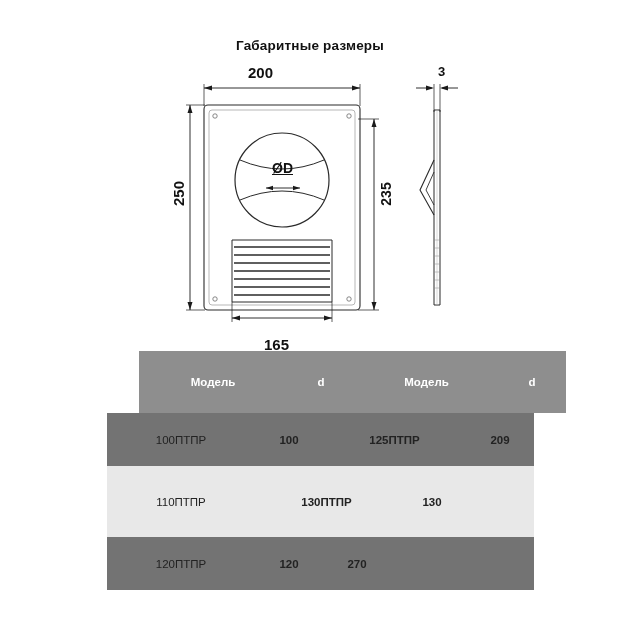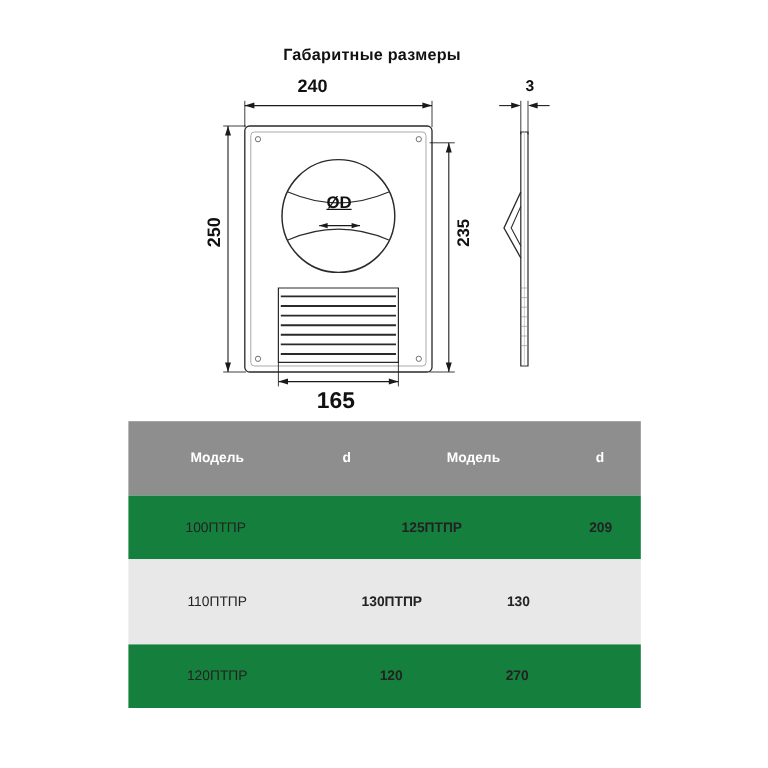--- a/index.html
+++ b/index.html
@@ -52,21 +52,21 @@
     color: #111;
     white-space: nowrap;
   }
   .dim.vert {
     transform-origin: 50% 50%;
   }
   .dim-180 { left: 248px; top: 64px; font-size: 15px; }
   .dim-3   { left: 438px; top: 64px; font-size: 13px; }
   .dim-250 { left: 166px; top: 185px; transform: rotate(-90deg); font-size: 15px;}
   .dim-235 { left: 374px; top: 186px; transform: rotate(-90deg); font-size: 14px;}
-  .dim-165 { left: 264px; top: 324px; font-size: 19px; }
+  .dim-165 { left: 264px; top: 336px; font-size: 15px; }
   .dim-od  { left: 272px; top: 160px; font-size: 14px; text-decoration: underline; }
 
   
   .table {
     position: absolute;
     left: 107px;
     top: 351px;
     width: 427px;
     border-collapse: collapse;
     font-size: 11.5px;
@@ -74,26 +74,26 @@
   .trow {
     display: flex;
     width: 427px;
     align-items: center;
   }
   .trow.header {
     height: 62px;
     background: #8e8e8e;
     color: #ffffff;
     font-weight: bold;
+    margin-left: 32px;
   }
   .trow.light {
     height: 53px;
-    background: #15803d;
+    background: #737373;
     color: #222;
-    gap: 37px;
   }
   .trow.shade {
     height: 71px;
     background: #e8e8e8;
     color: #222;
   }
   .cell {
     display: flex;
     align-items: center;
     justify-content: center;
@@ -186,39 +186,40 @@
 
         <line x1="416" y1="88" x2="432" y2="88" stroke="#1a1a1a" stroke-width="0.9"></line>
         <line x1="442" y1="88" x2="458" y2="88" stroke="#1a1a1a" stroke-width="0.9"></line>
         <path d="M 434 88 L 426 85.5 L 426 90.5 Z" fill="#1a1a1a" stroke="none"></path>
         <path d="M 440 88 L 448 85.5 L 448 90.5 Z" fill="#1a1a1a" stroke="none"></path>
         <line x1="434" y1="84" x2="434" y2="112" stroke="#1a1a1a" stroke-width="0.7"></line>
         <line x1="440" y1="84" x2="440" y2="112" stroke="#1a1a1a" stroke-width="0.7"></line>
       </g>
     </svg>
 
-    <div class="dim dim-180">240</div>
+    <div class="dim dim-180">200</div>
     <div class="dim dim-3">3</div>
     <div class="dim vert dim-250">250</div>
     <div class="dim vert dim-235">235</div>
     <div class="dim dim-165">165</div>
     <div class="dim dim-od">ØD</div>
   </div>
 
   <div class="table">
 
     <div class="trow header">
       <div class="cell c1">Модель</div>
       <div class="cell c2">d</div>
       <div class="cell c3">Модель</div>
       <div class="cell c4">d</div>
     </div>
 
     <div class="trow light">
       <div class="cell c1 regular">100ПТПР</div>
+      <div class="cell c2 bold">100</div>
       <div class="cell c3 bold">125ПТПР</div>
       <div class="cell c4 bold">209</div>
     </div>
 
     <div class="trow shade">
       <div class="cell c1 regular">110ПТПР</div>
       <div class="cell c3 bold">130ПТПР</div>
       <div class="cell c4 bold">130</div>
     </div>
 

